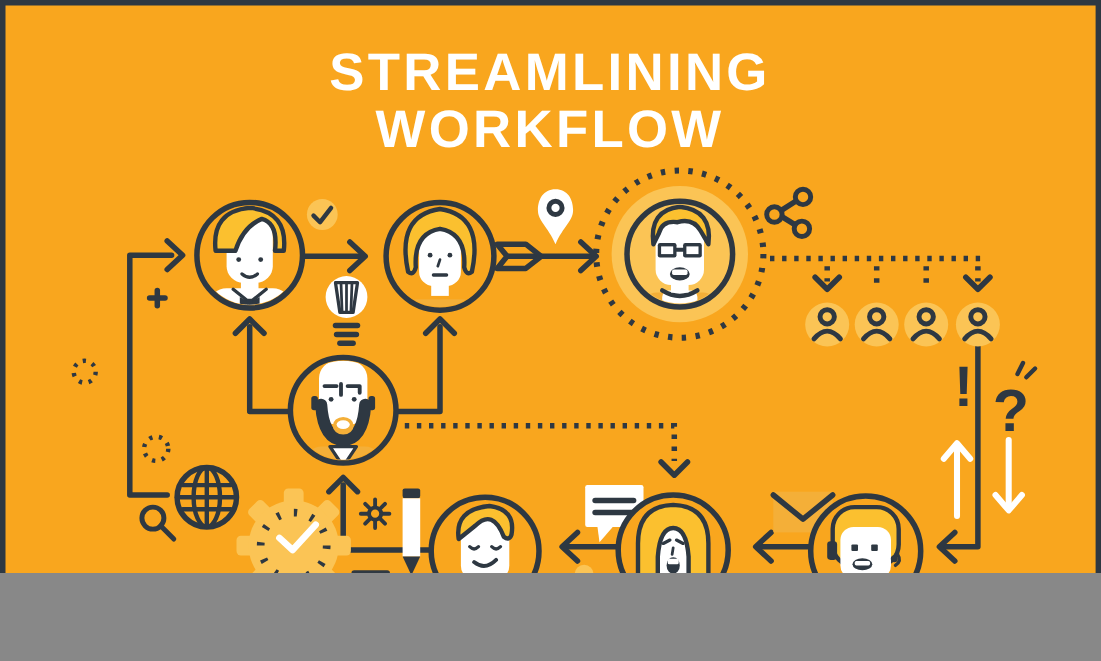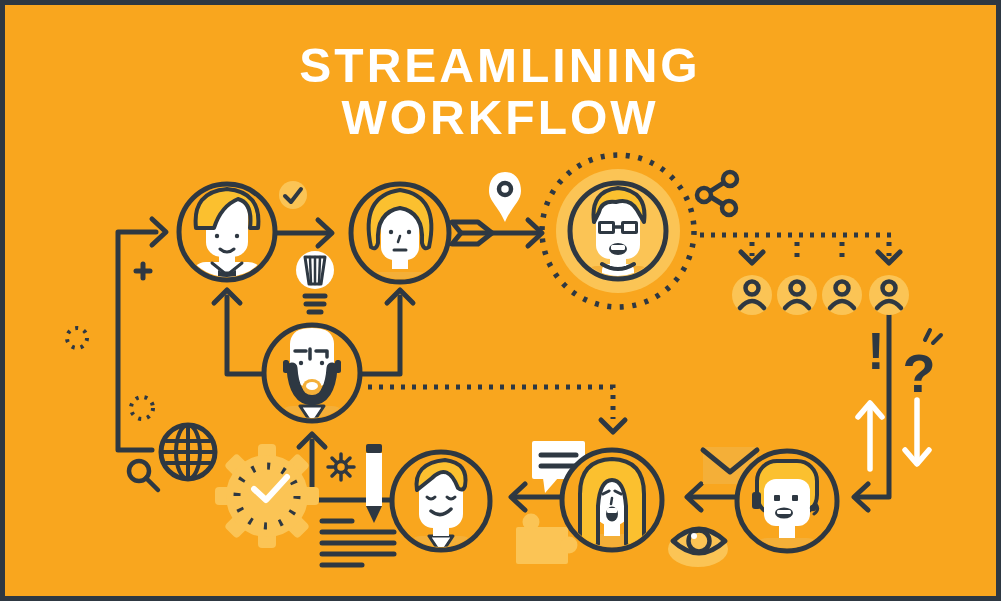--- a/index.html
+++ b/index.html
@@ -1,16 +1,16 @@
 <!DOCTYPE html>
 <html style="--background: #F9A61E; --ink: #2E3842; --accent_light: #FBC455; --accent_deep: #F4AF38; --hair: #FBC02F; --white: #FFFFFF;"><head>
 <meta charset="utf-8">
 <style>
   html,body{margin:0;padding:0;background:#888;}
-  #canvas{position:relative;width:1001px;height:601px;overflow:hidden;background:var(--background,#F9A61E);}
+  #canvas{position:relative;width:1001px;height:521px;overflow:hidden;background:var(--background,#F9A61E);}
   svg{display:block;}
   .title-text{font-family:"Liberation Sans",sans-serif;font-weight:800;font-size:48px;letter-spacing:3px;fill:var(--white,#fff);}
   .glyph{font-family:"Liberation Sans",sans-serif;font-weight:700;fill:var(--ink,#2E3842);}
   .ink-stroke{stroke:var(--ink,#2E3842);fill:none;stroke-linecap:round;stroke-linejoin:round;}
   .dotted{stroke:var(--ink,#2E3842);fill:none;stroke-linecap:butt;}
   .white-stroke{stroke:var(--white,#fff);fill:none;stroke-linecap:round;stroke-linejoin:round;}
 </style>
 </head>
 <body>
 

